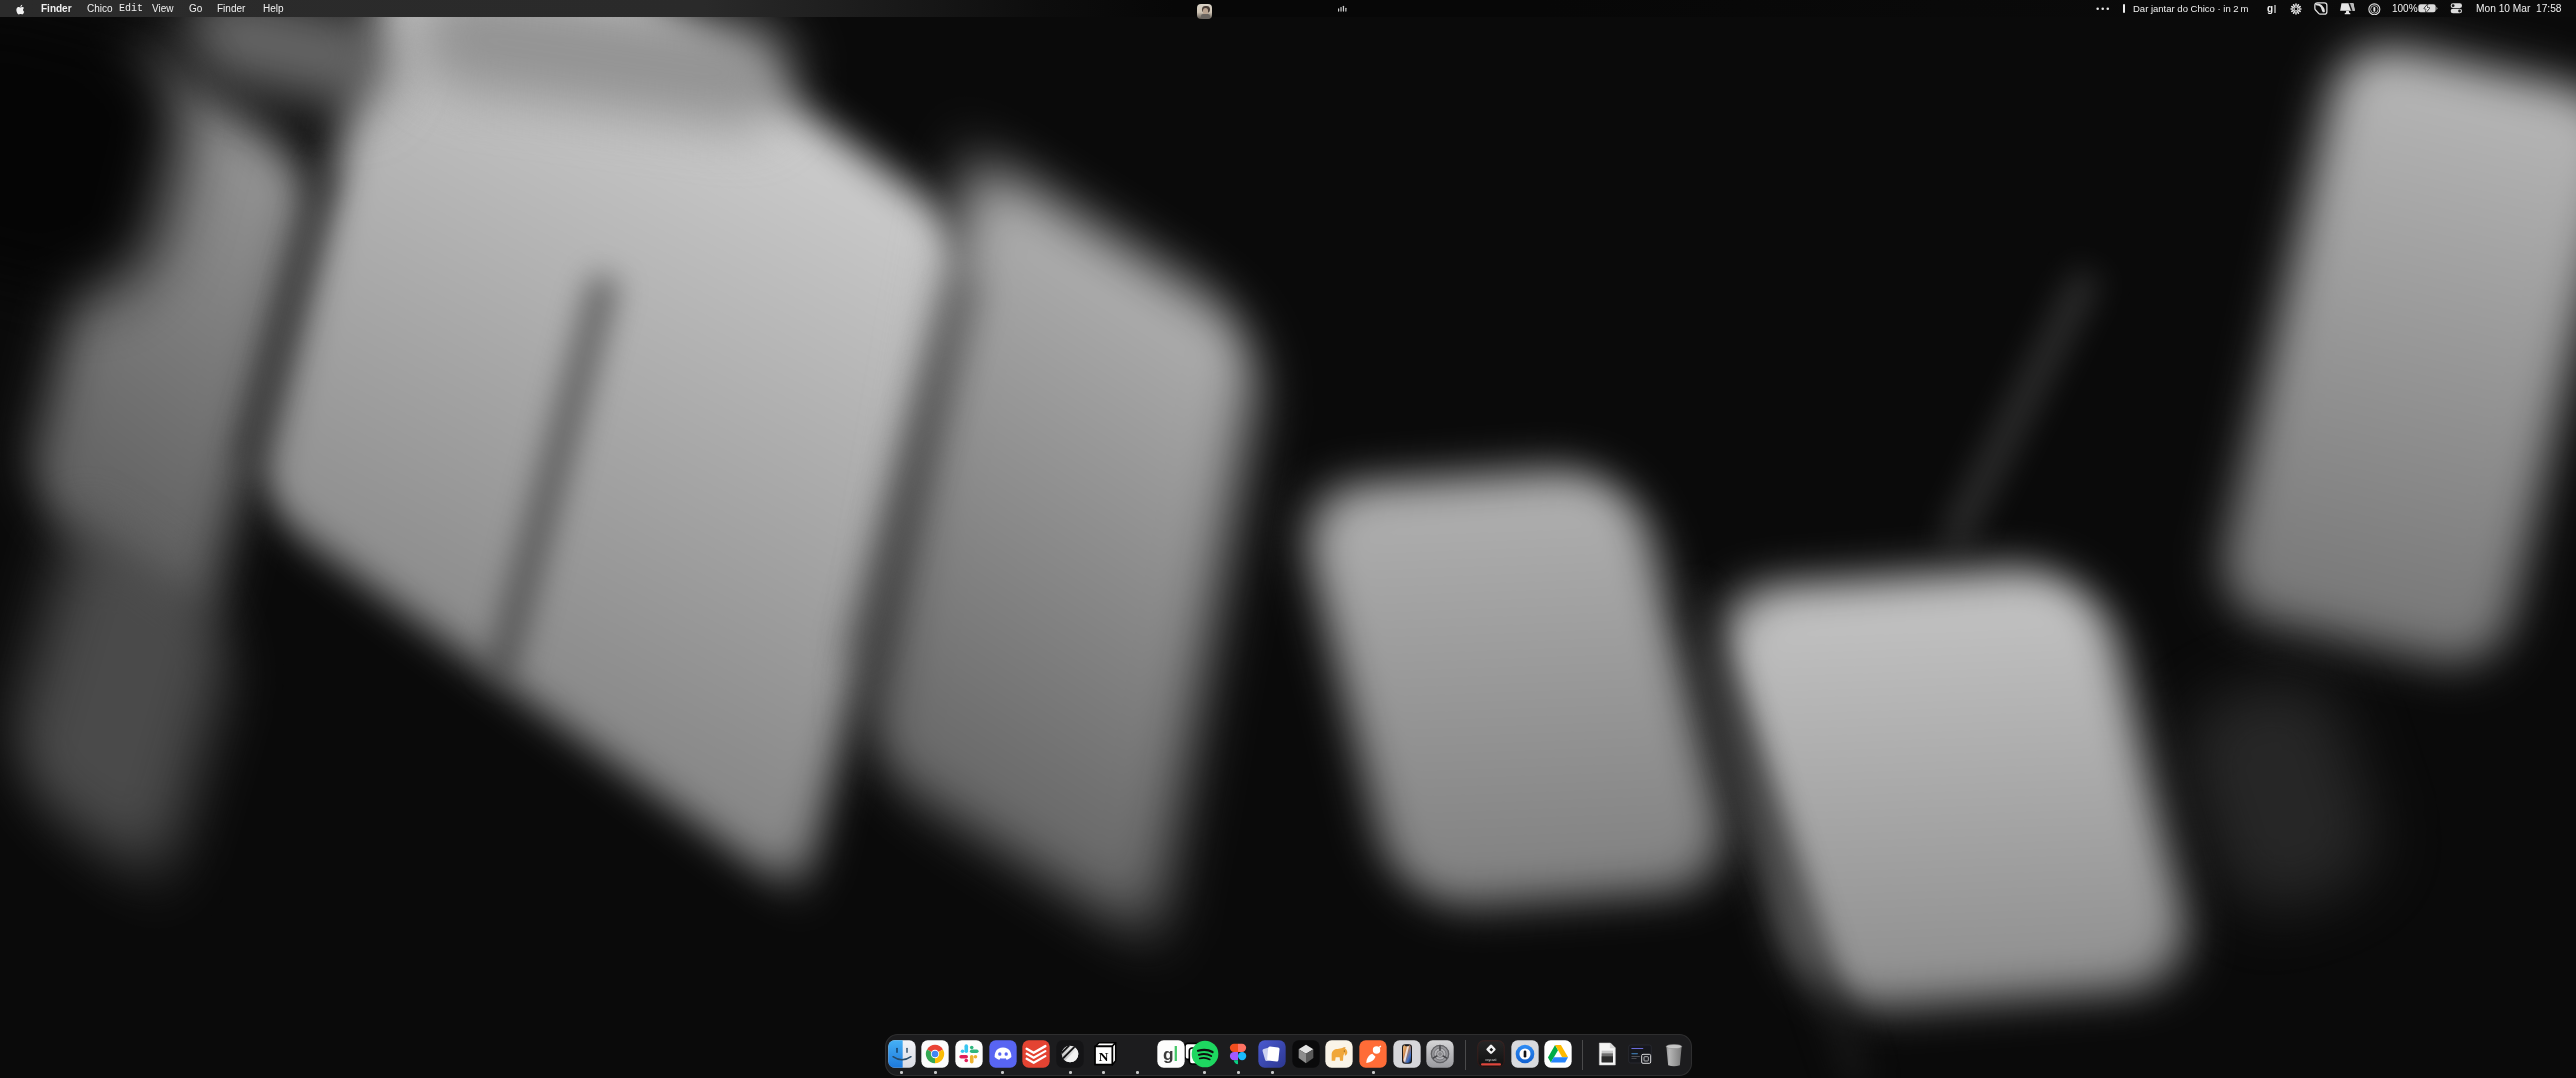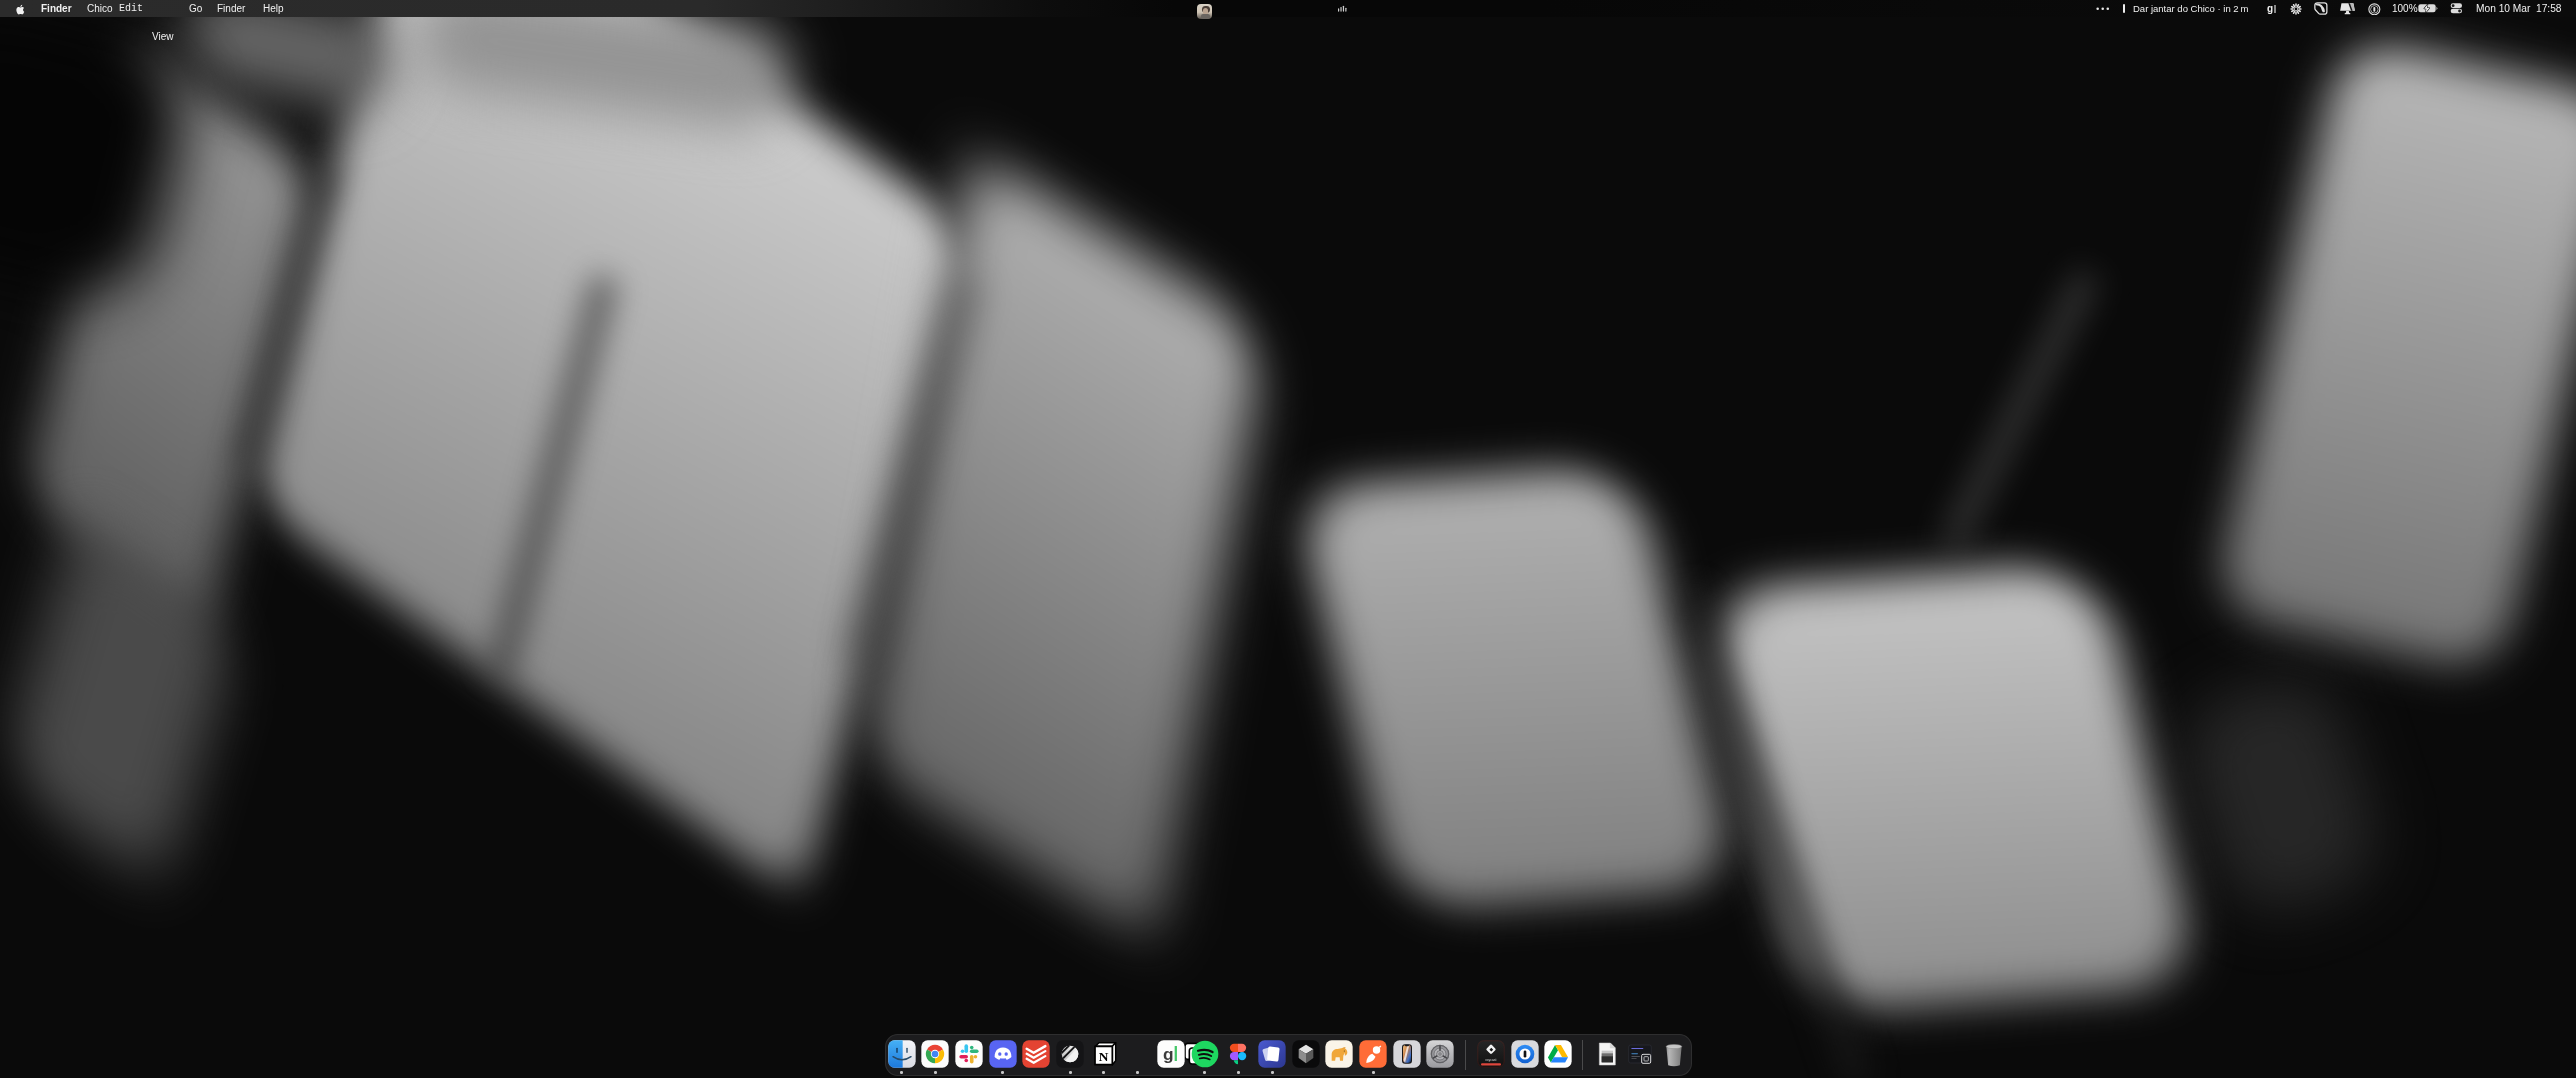--- a/index.html
+++ b/index.html
@@ -53,21 +53,21 @@
     <div class="wp" style="left:2200px;top:684px;width:161px;height:221px;background:#333;border-radius:60px;transform:rotate(-18deg);filter:blur(31px);opacity:.7;"></div>
   </div>
 
   <div id="menubar"></div>
   <svg class="wp" style="left:15.4px;top:2.7px;" width="10.7" height="12" viewBox="0 0 14.2 15.1">
     <path fill="#f0f0f0" d="M10.7 8.6c0-1.6 1.3-2.4 1.4-2.4-.8-1.1-2-1.3-2.4-1.3-1-.1-2 .6-2.5.6-.5 0-1.3-.6-2.2-.6-1.1 0-2.1.7-2.7 1.7-1.1 2-.3 4.9.8 6.5.5.8 1.2 1.7 2 1.6.8 0 1.1-.5 2.1-.5s1.3.5 2.2.5c.9 0 1.5-.8 2-1.6.6-.9.9-1.8.9-1.8s-1.6-.7-1.6-2.7zM9 3.8c.4-.5.7-1.3.6-2-.6 0-1.4.4-1.8 1-.4.5-.8 1.3-.7 2 .7.1 1.4-.4 1.9-1z"></path>
   </svg>
   <span class="mtxt b" style="left:41px;text-align:center;">Finder</span>
   <span class="mtxt" style="left:87px;">Chico</span>
   <span class="mtxt" style="left:119px;font-family:Liberation Mono, monospace;">Edit</span>
-  <span class="mtxt" style="left:152px;margin-top:28px;">View</span>
+  <span class="mtxt" style="left:152px;">View</span>
   <span class="mtxt" style="left:189px;">Go</span>
   <span class="mtxt" style="left:217px;">Finder</span>
   <span class="mtxt" style="left:263px;">Help</span>
 
   <div class="wp" style="left:1197px;top:4px;width:15.4px;height:15.4px;border-radius:4px;overflow:hidden;background:linear-gradient(180deg,#d8d2c6 0%,#cfc4b4 55%,#5a544e 100%);">
     <div style="position:absolute;left:5.4px;top:2px;width:7.4px;height:6.7px;border-radius:3.4px;background:#4a3e37;"></div>
     <div style="position:absolute;left:6px;top:4px;width:5.4px;height:6.7px;border-radius:2.7px;background:#b9a390;"></div>
     <div style="position:absolute;left:4px;top:10px;width:8.7px;height:5.4px;border-radius:2px;background:#6b6661;"></div>
   </div>
   <svg class="wp" style="left:1338px;top:5.4px;" width="14.8" height="7.4" viewBox="0 0 22 11">

